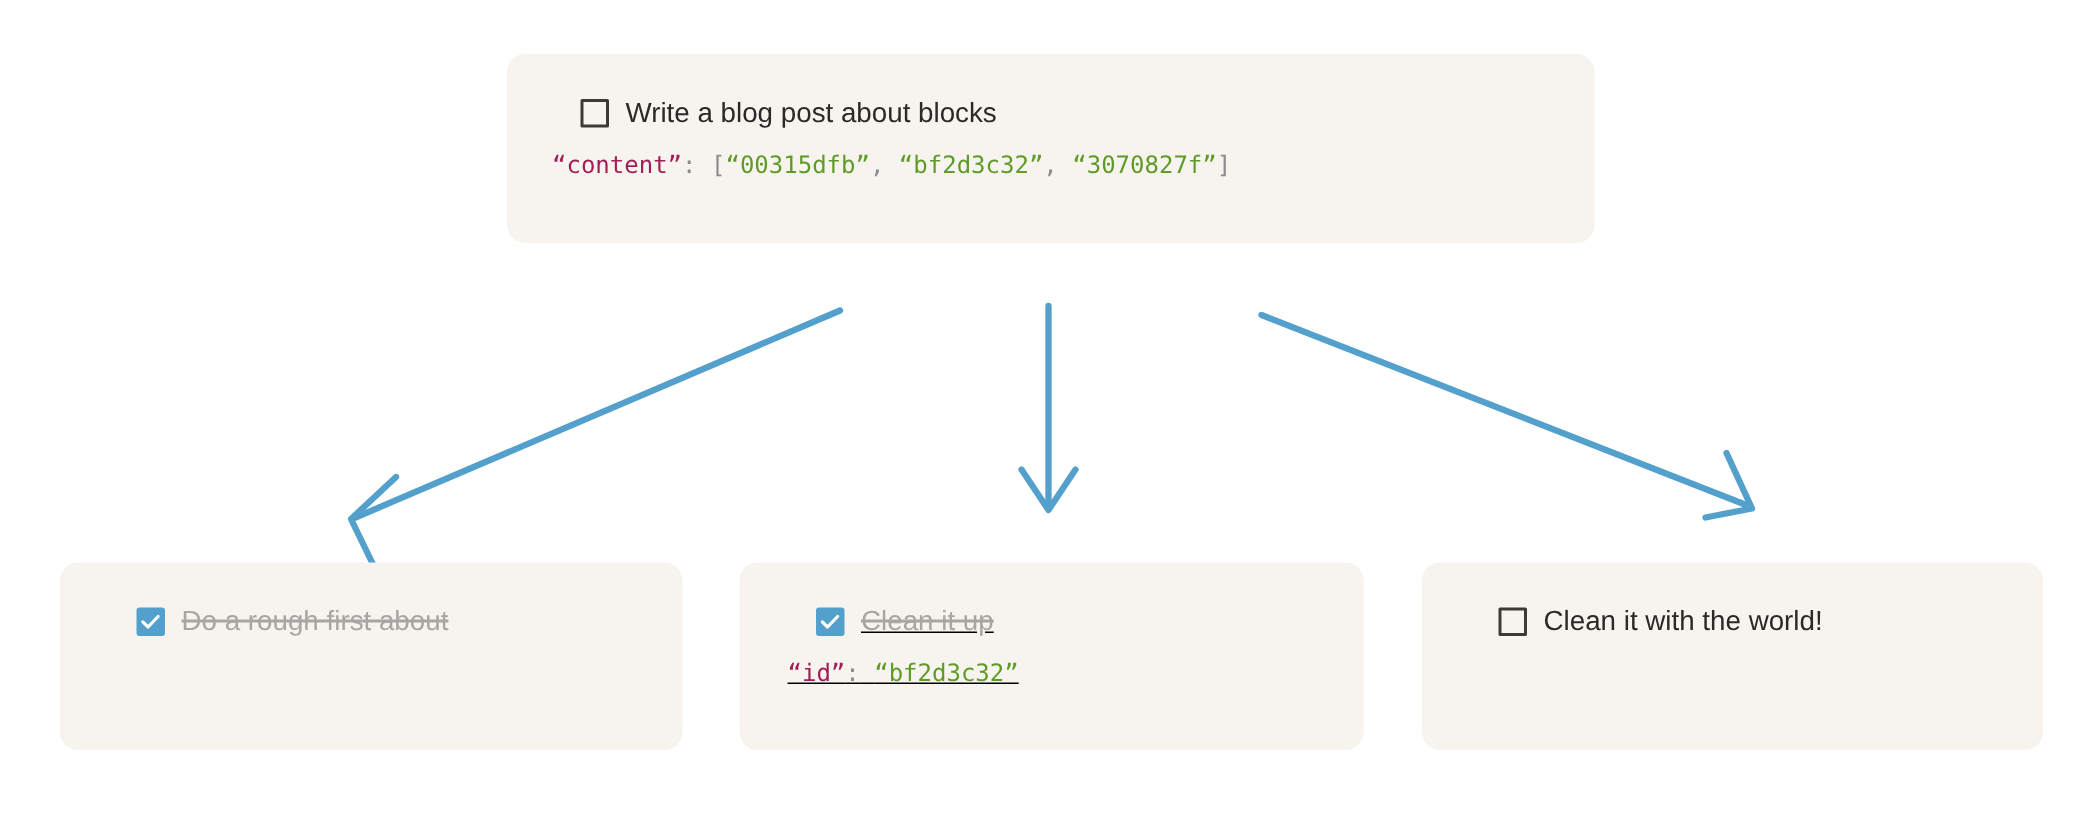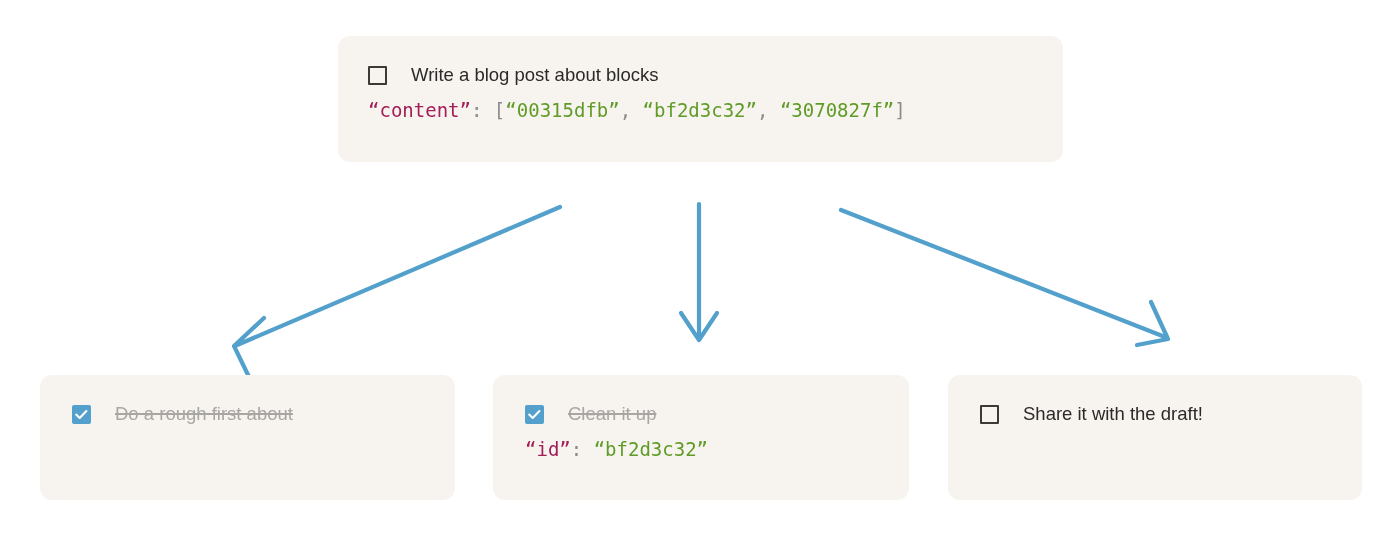--- a/index.html
+++ b/index.html
@@ -47,35 +47,37 @@
     width: 415px;
     height: 125px;
     padding: 26px 32px 0 32px;
   }
   .card-leaf-1 {
     left: 493px;
     top: 375px;
     width: 416px;
     height: 125px;
     padding: 26px 32px 0 32px;
+    text-decoration: underline;
   }
   .card-leaf-2 {
     left: 948px;
     top: 375px;
     width: 414px;
     height: 125px;
     padding: 26px 32px 0 32px;
   }
 
   
   .task-row {
     display: flex;
     align-items: center;
-    gap: 24px;
+    gap: 11px;
     height: 26px;
+    margin-left: 19px;
   }
   .checkbox {
     width: 19px;
     height: 19px;
     box-sizing: border-box;
     flex: none;
     display: block;
   }
   .checkbox.unchecked {
     border: 2px solid #3d3a36;
@@ -103,21 +105,21 @@
     color: #a8a6a3;
     text-decoration: line-through;
     text-decoration-color: #a8a6a3;
     text-decoration-thickness: 1.6px;
   }
 
   
   .json-line {
     margin-top: 9px;
     font-family: "DejaVu Sans Mono", monospace;
-    font-size: 19px;
+    font-size: 16px;
     line-height: 26px;
     white-space: nowrap;
     letter-spacing: 0px;
   }
   .json-key   { color: #a31d56; }
   .json-punct { color: #8b8b8b; }
   .json-str   { color: #5f9b26; }
   .json-space { color: transparent; }
 
   
@@ -180,17 +182,17 @@
       <span class="task-label done">Clean it up</span>
     </div>
     <div class="json-line">
       <span class="json-key">“id”</span><span class="json-punct">:</span><span class="json-space"> </span><span class="json-str">“bf2d3c32”</span>
     </div>
   </div>
 
   <div class="card card-leaf-2">
     <div class="task-row">
       <span class="checkbox unchecked"></span>
-      <span class="task-label">Share it with the draft!</span>
+      <span class="task-label">Clean it with the world!</span>
     </div>
   </div>
 
 </div>
 
 </body></html>

